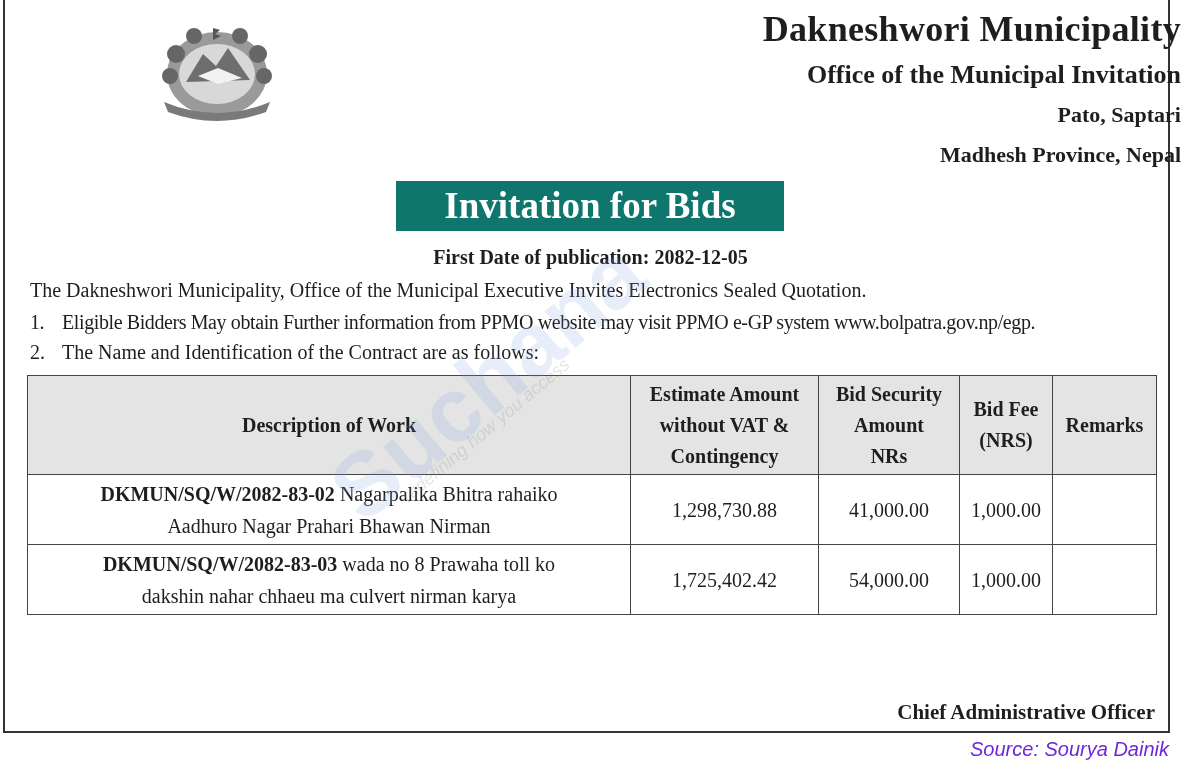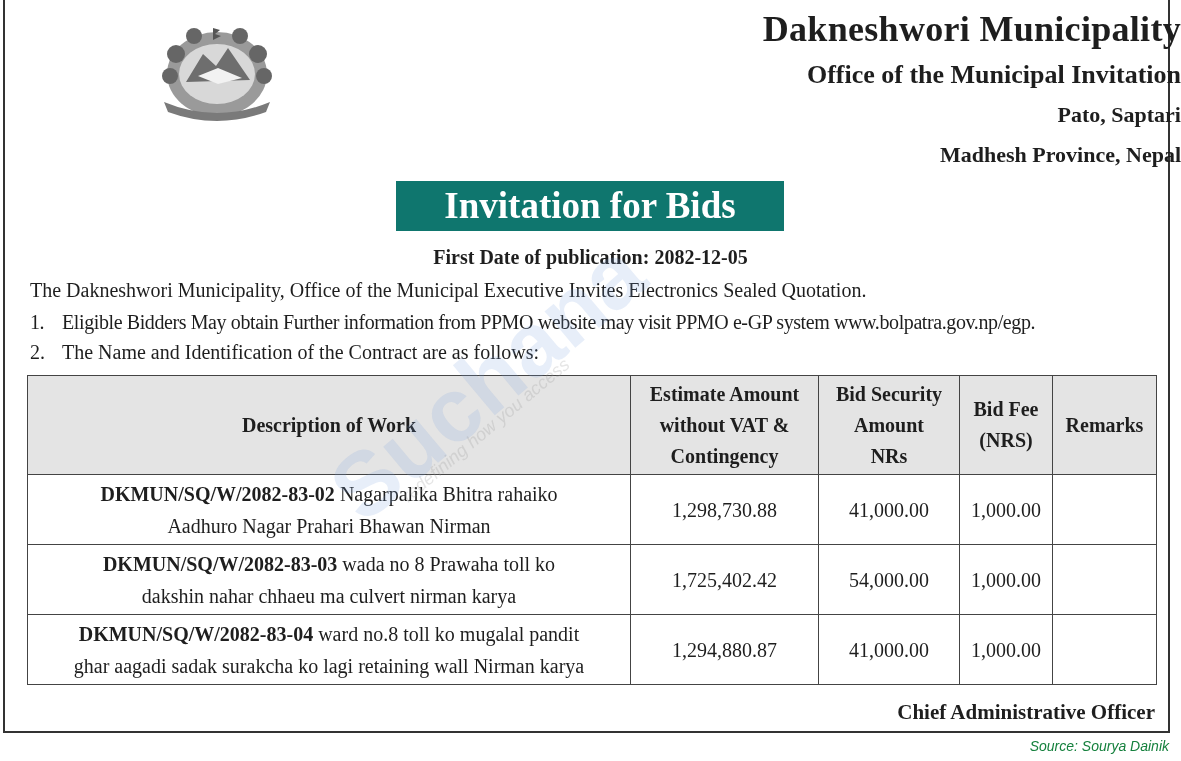--- a/index.html
+++ b/index.html
@@ -26,21 +26,21 @@
     table.bids { position: absolute; left: 27px; top: 375px; width: 1130px;
                  border-collapse: collapse; font-size: 20px; }
     table.bids th, table.bids td { border: 1.5px solid #444; text-align: center; vertical-align: middle; padding: 0 6px; }
     table.bids th { background: #e4e4e4; font-weight: bold; height: 98px; line-height: 31px; }
     table.bids td { height: 69px; line-height: 32px; }
     .c1 { width: 590px; } .c2 { width: 175px; } .c3 { width: 128px; } .c4 { width: 80px; }
     .ref { font-weight: bold; }
     .it { }
     .sign { position: absolute; right: 26px; top: 700px; font-weight: bold; font-size: 21px; }
     .source { position: absolute; right: 12px; top: 738px; font-family: "Liberation Sans", sans-serif;
-              font-style: italic; font-size: 14px; color: #15803d; }
+              font-style: italic; font-size: 20px; color: #6d28d9; }
     .wm { position: absolute; left: 300px; top: 330px; font-family: "Liberation Sans", sans-serif;
           font-weight: bold; font-size: 90px; color: rgba(120,160,220,0.18); transform: rotate(-40deg);
           pointer-events: none; }
     .wm2 { position: absolute; left: 380px; top: 420px; font-family: "Liberation Sans", sans-serif;
            font-style: italic; font-size: 18px; color: rgba(150,150,150,0.25); transform: rotate(-40deg);
            pointer-events: none; }
   </style>
 </head>
 <body>
 
@@ -111,30 +111,20 @@
     <tr>
       <td>
         <span class="ref">DKMUN/SQ/W/2082-83-03</span><span class="it"> wada no 8 Prawaha toll ko</span><br>
         <span class="it">dakshin nahar chhaeu ma culvert nirman karya</span>
       </td>
       <td>1,725,402.42</td>
       <td>54,000.00</td>
       <td class="it">1,000.00</td>
       <td></td>
     </tr>
-    <tr>
-      <td>
-        <span class="ref">DKMUN/SQ/W/2082-83-04</span><span class="it"> ward no.8 toll ko mugalal pandit</span><br>
-        <span class="it">ghar aagadi sadak surakcha ko lagi retaining wall Nirman karya</span>
-      </td>
-      <td>1,294,880.87</td>
-      <td>41,000.00</td>
-      <td class="it">1,000.00</td>
-      <td></td>
-    </tr>
   </tbody>
 </table>
 
 <div class="wm">Suchana</div>
 <div class="wm2">redefining how you access</div>
 
 <div class="sign">Chief Administrative Officer</div>
 <div class="source">Source: Sourya Dainik</div>
 
 </body></html>

